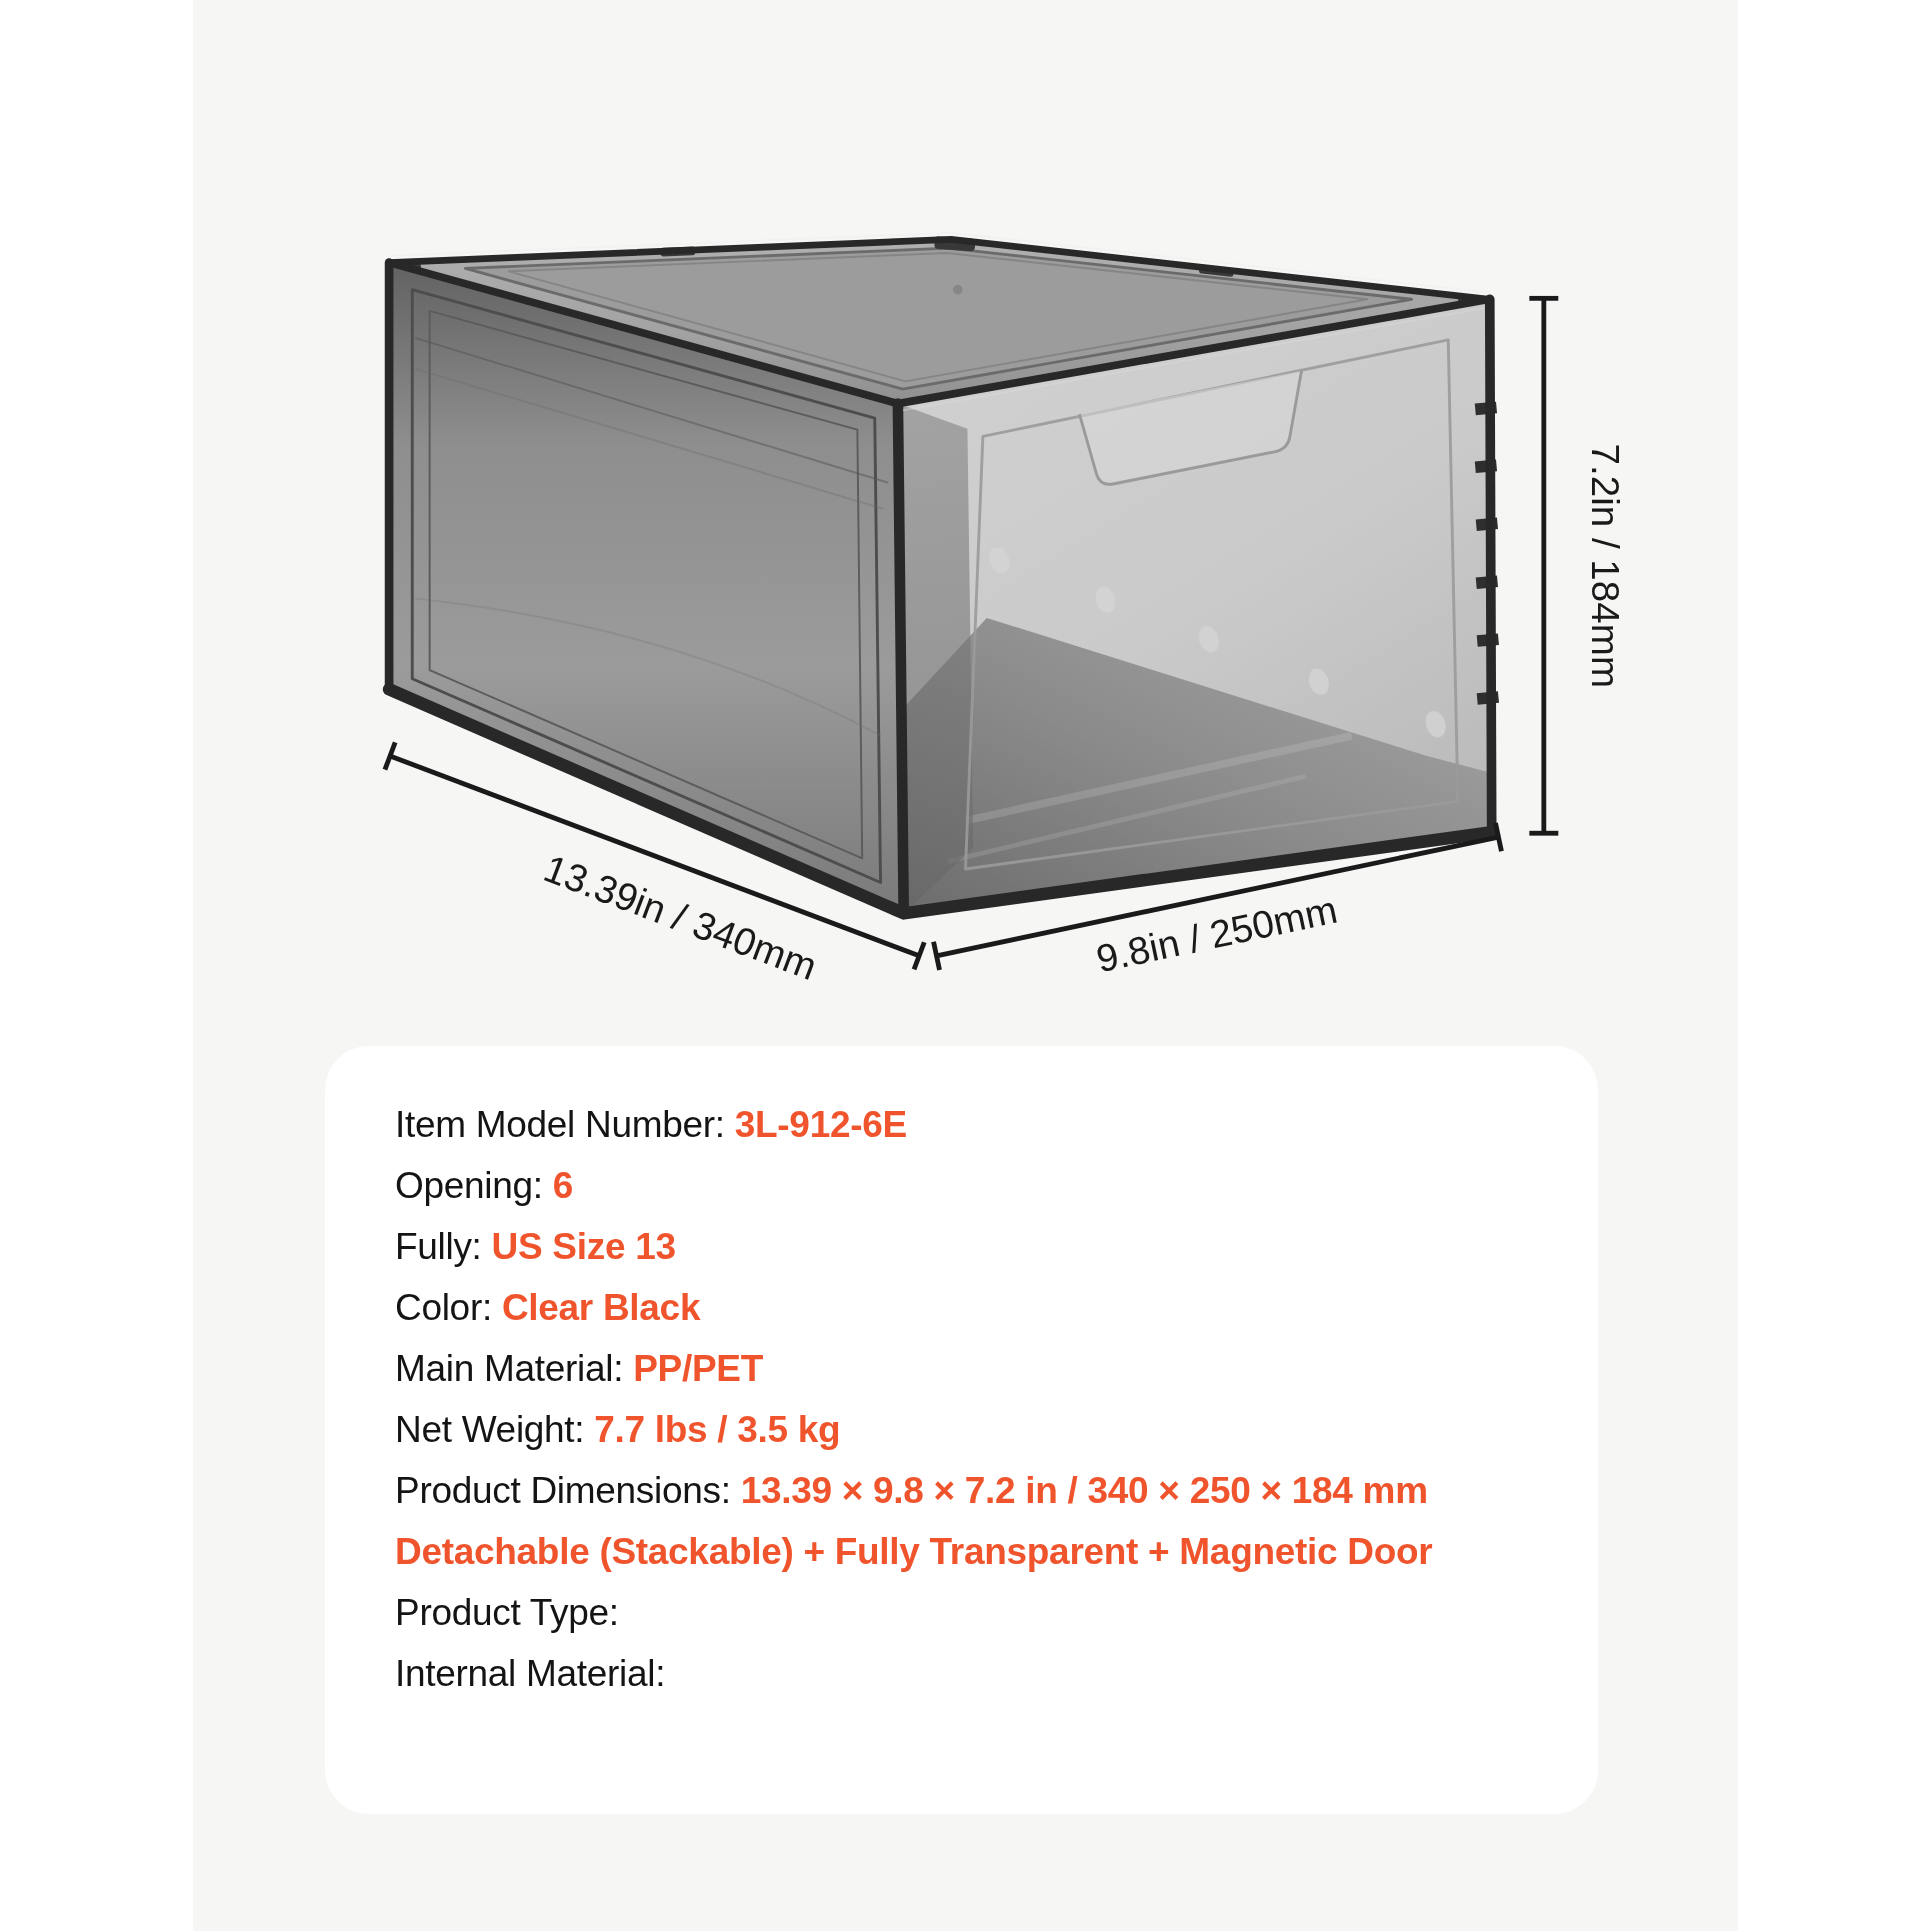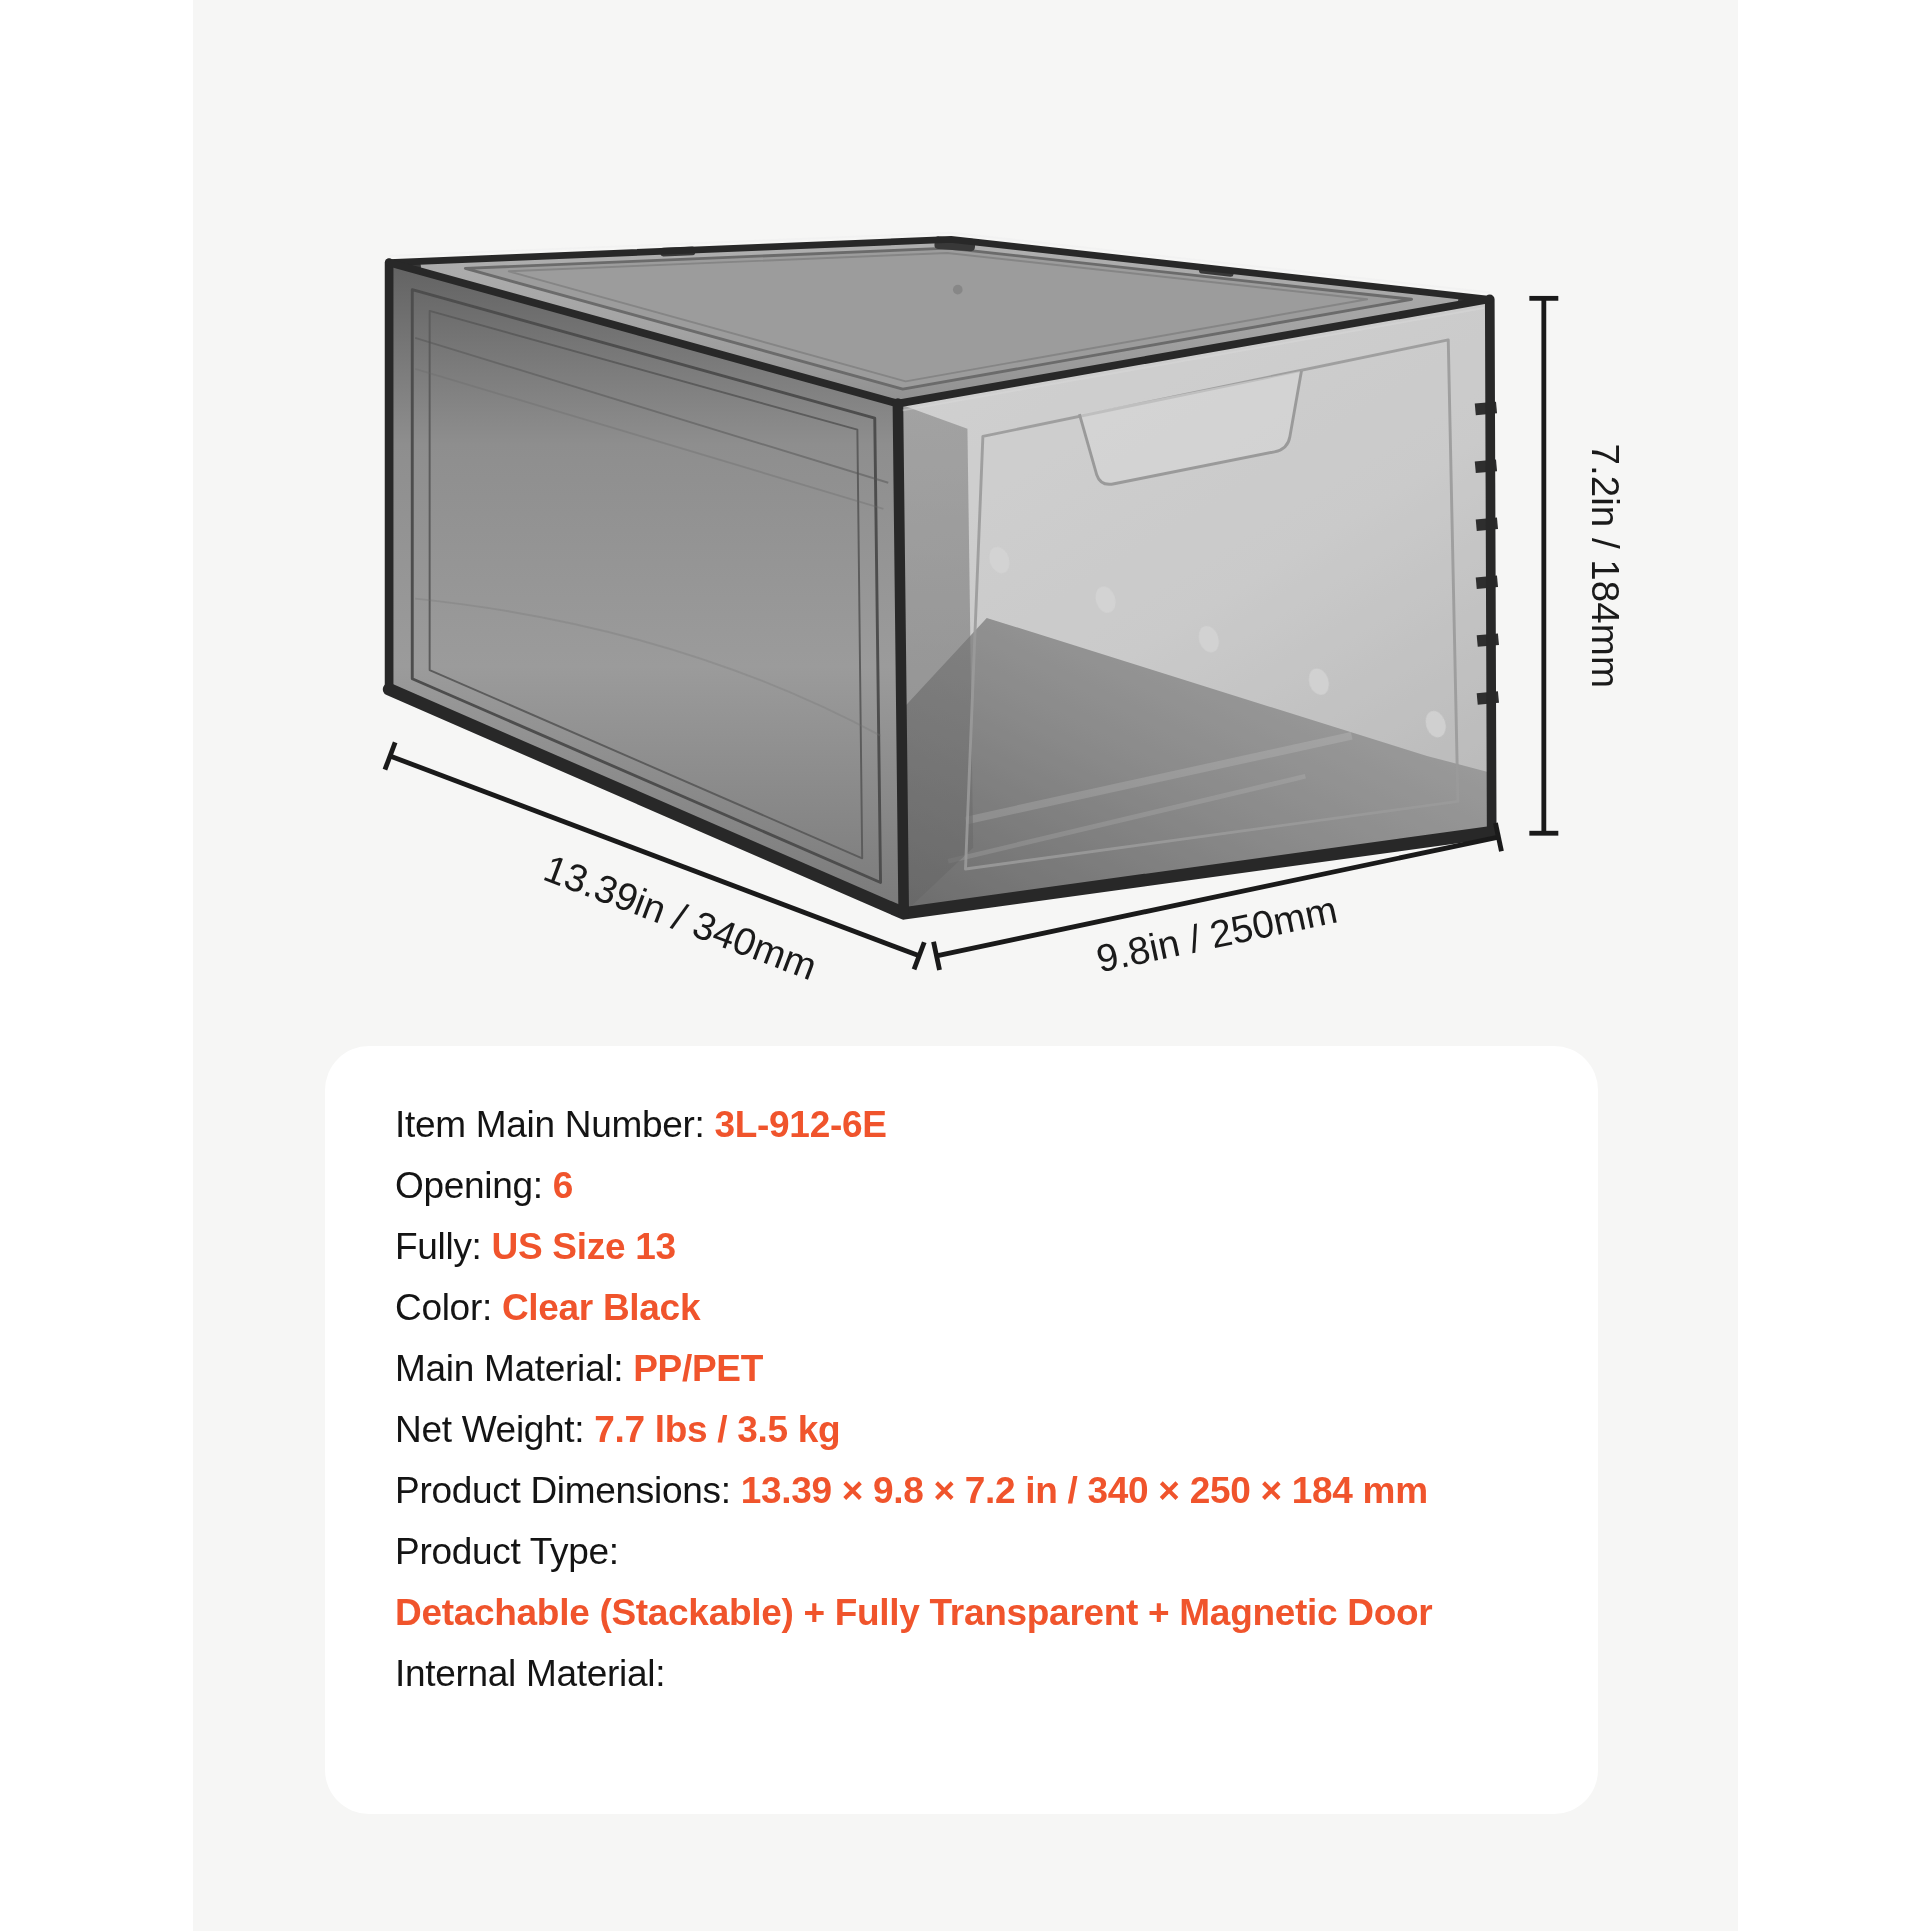--- a/index.html
+++ b/index.html
@@ -149,26 +149,26 @@
         <line x1="1548.9" y1="852.3" x2="1555.1" y2="881.7"></line>
       </g>
     </g>
 
     <text class="dim-label" text-anchor="middle" transform="translate(700,963) rotate(20.7)">13.39in / 340mm</text>
     <text class="dim-label" text-anchor="middle" transform="translate(1263,981) rotate(-11.9)">9.8in / 250mm</text>
     <text class="dim-label" text-anchor="middle" transform="translate(1649,586) rotate(90)">7.2in / 184mm</text>
   </svg>
 
   <div class="spec-card">
-    <div class="spec-row"><span class="spec-label">Item Main Number: </span><span class="spec-value">3L-912-6E</span></div>
+    <div class="spec-row"><span class="spec-label">Item Model Number: </span><span class="spec-value">3L-912-6E</span></div>
     <div class="spec-row"><span class="spec-label">Opening: </span><span class="spec-value">6</span></div>
     <div class="spec-row"><span class="spec-label">Fully: </span><span class="spec-value">US Size 13</span></div>
     <div class="spec-row"><span class="spec-label">Color: </span><span class="spec-value">Clear Black</span></div>
     <div class="spec-row"><span class="spec-label">Main Material: </span><span class="spec-value">PP/PET</span></div>
     <div class="spec-row"><span class="spec-label">Net Weight: </span><span class="spec-value">7.7 lbs / 3.5 kg</span></div>
     <div class="spec-row"><span class="spec-label">Product Dimensions: </span><span class="spec-value">13.39 × 9.8 × 7.2 in / 340 × 250 × 184 mm</span></div>
+    <div class="spec-row"><span class="spec-label"></span><span class="spec-value">Detachable (Stackable) + Fully Transparent + Magnetic Door</span></div>
     <div class="spec-row"><span class="spec-label">Product Type:</span><span class="spec-value"></span></div>
-    <div class="spec-row"><span class="spec-label"></span><span class="spec-value">Detachable (Stackable) + Fully Transparent + Magnetic Door</span></div>
     <div class="spec-row"><span class="spec-label">Internal Material:</span><span class="spec-value"></span></div>
   </div>
 
 </div>
 
 
 </body></html>

